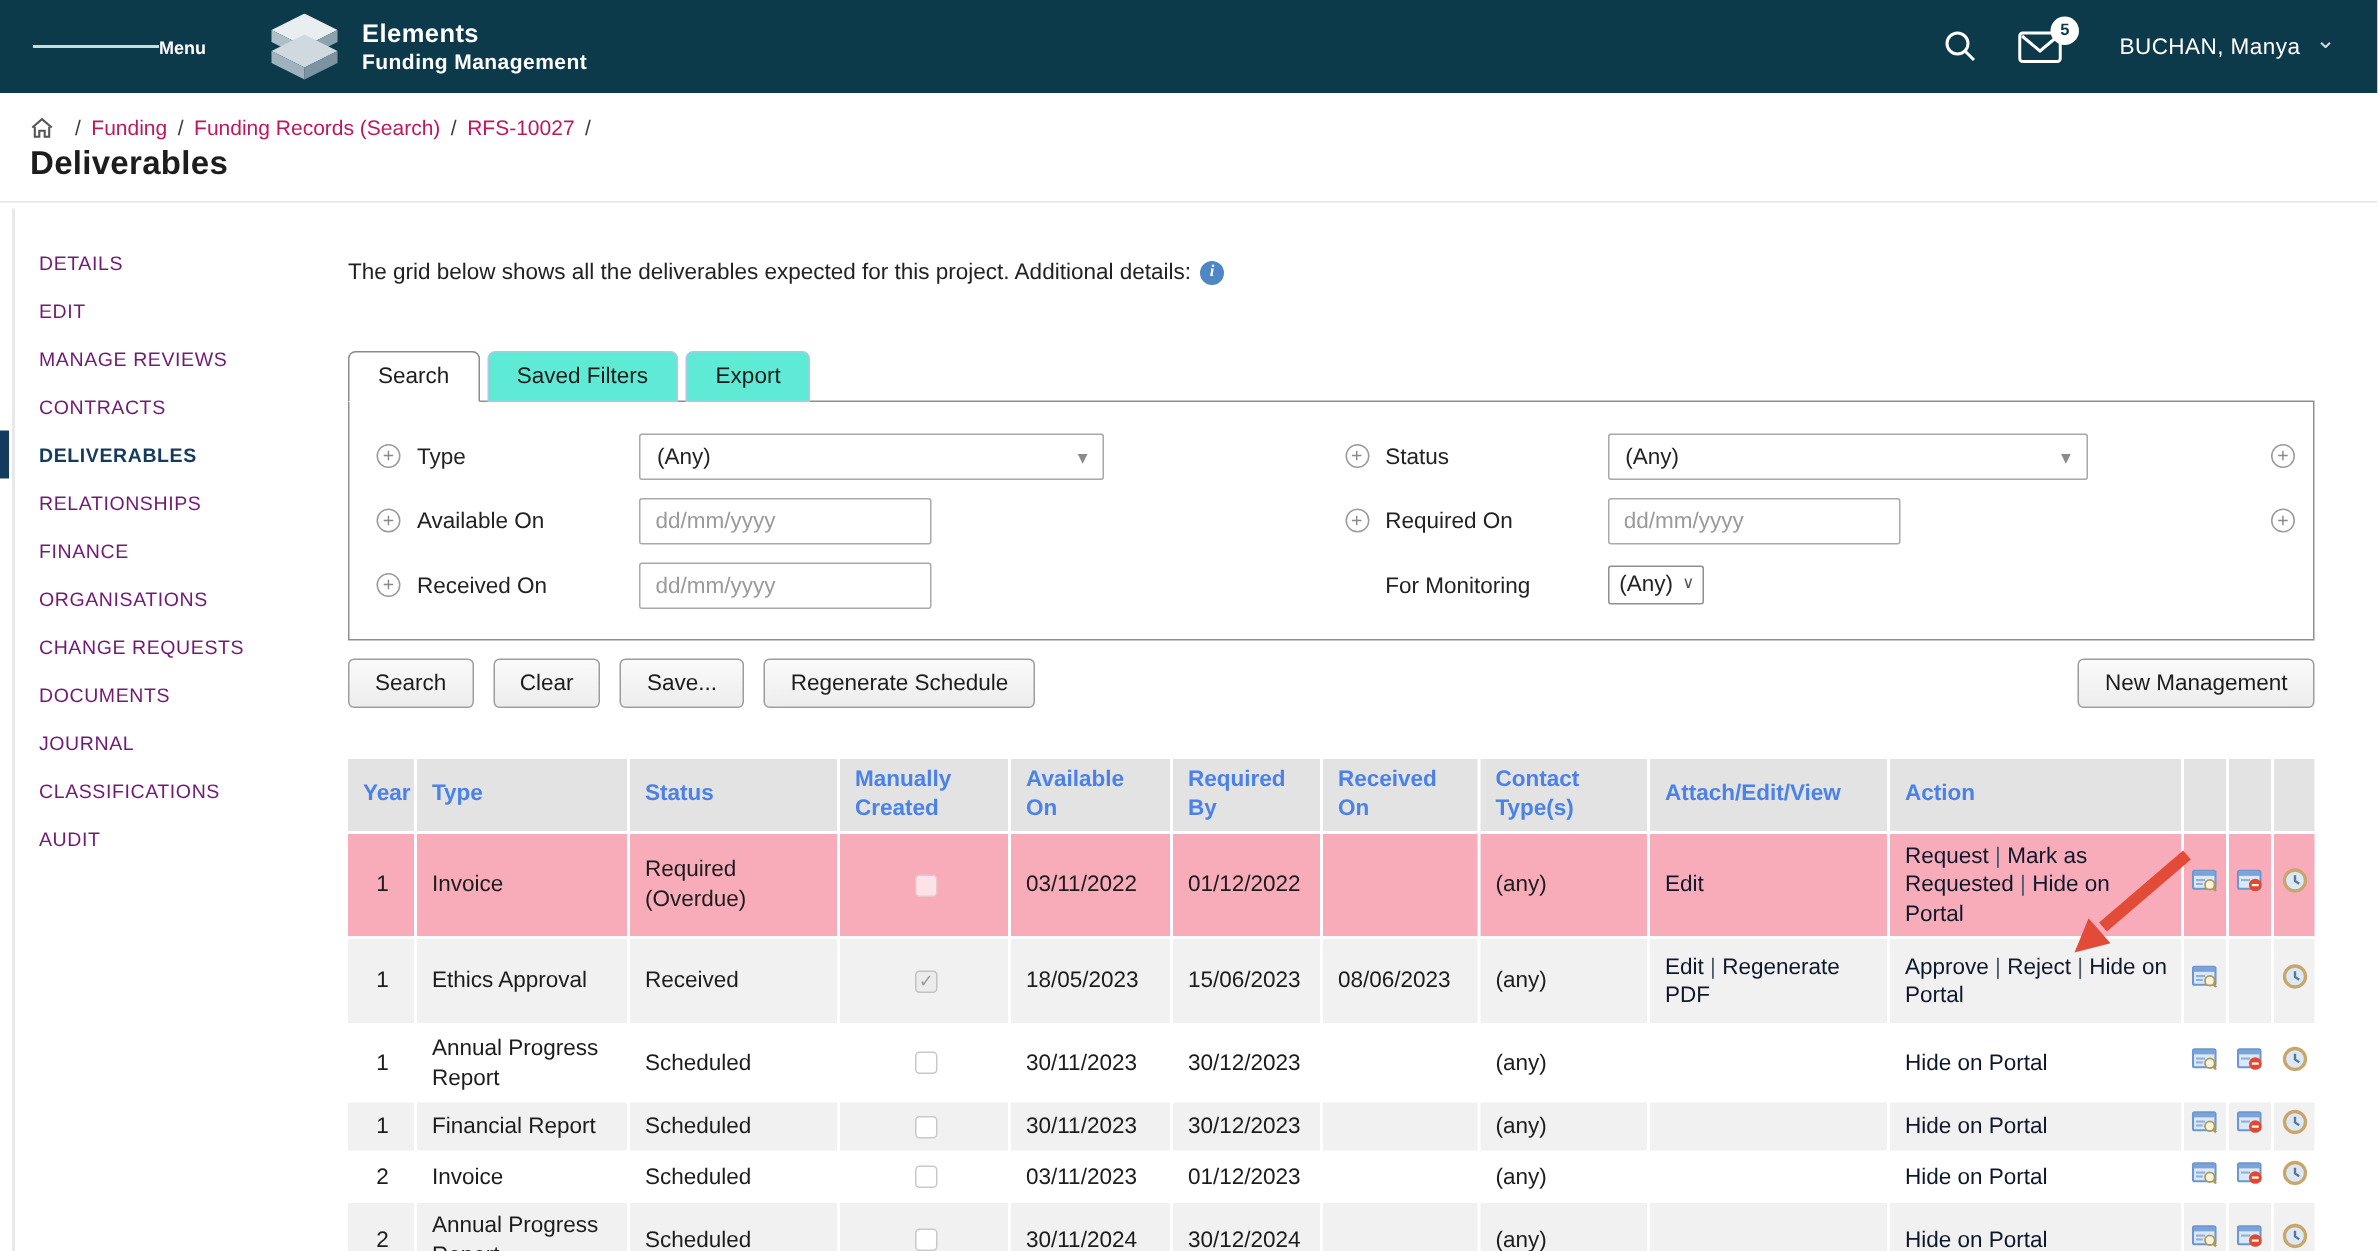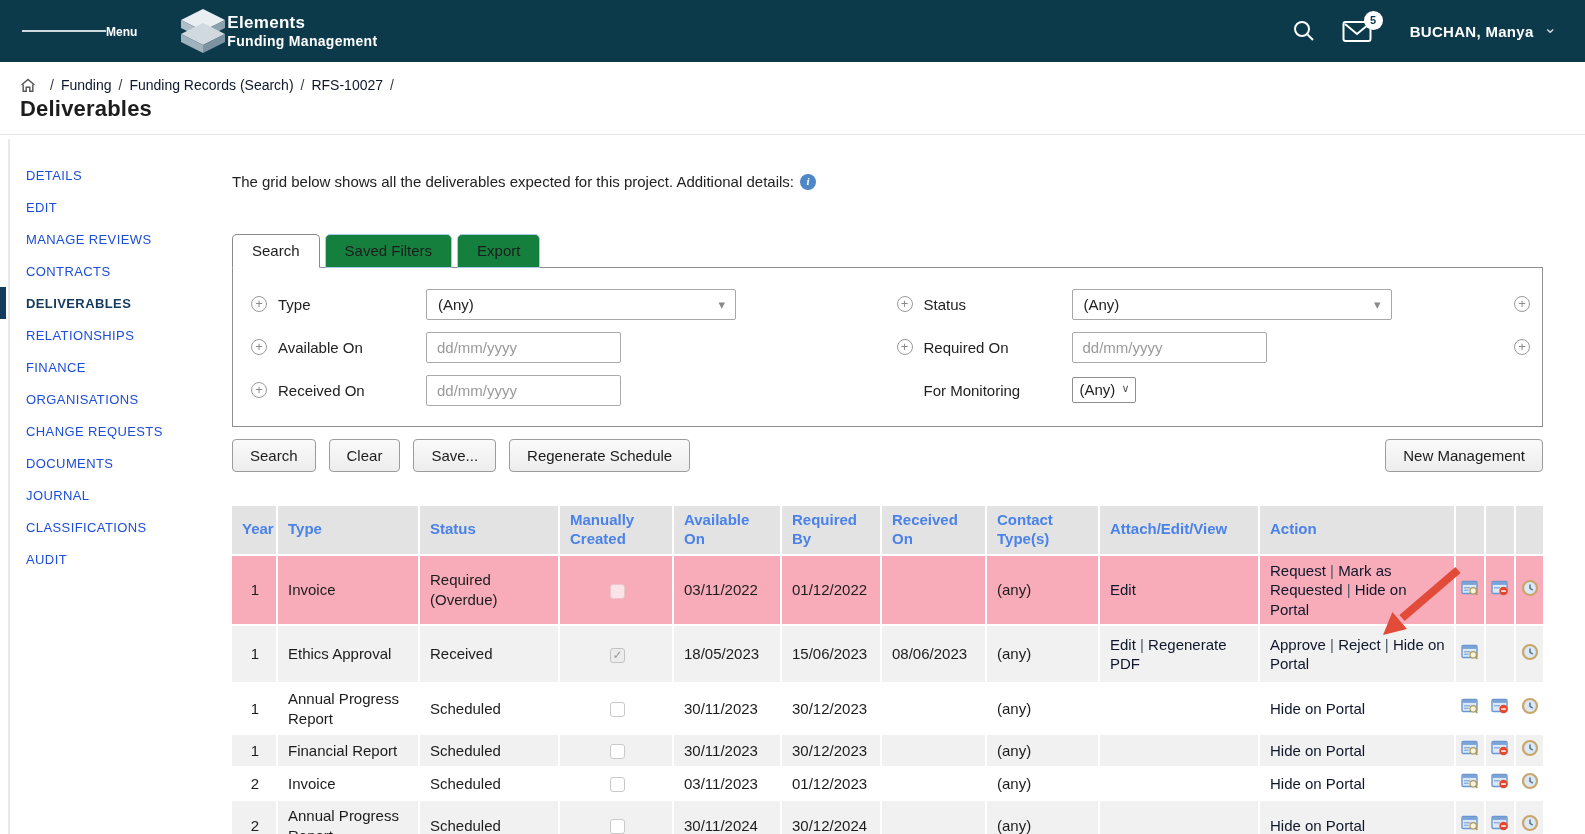--- a/index.html
+++ b/index.html
@@ -6,62 +6,62 @@
   html,body { width:1585px; height:834px; overflow:hidden; background:#fff;
               font-family:"Liberation Sans", sans-serif; }
 
   
   .topbar { height:62px; background:#0d3a4b; display:flex; align-items:center; position:relative; }
   .menu-btn { margin-left:22px; display:flex; flex-direction:row; align-items:center; cursor:pointer; }
   .menu-btn .bar { width:28px; height:2px; background:#cfd9de; margin:2.5px 0; }
   .menu-btn .menu-label { color:#fff; font-size:12px; font-weight:bold; margin-top:2px; }
   .brand { display:flex; align-items:center; margin-left:42px; }
   .brand svg { display:block; }
-  .brand-text { color:#fff; line-height:1.15; }
+  .brand-text { margin-left:14px; color:#fff; line-height:1.15; }
   .brand-line1 { font-size:17px; font-weight:600; letter-spacing:.3px; }
   .brand-line2 { font-size:14px; font-weight:600; letter-spacing:.3px; }
   .topbar-right { margin-left:auto; display:flex; align-items:center; margin-right:28px; }
   .search-btn { margin-right:26px; cursor:pointer; display:flex; }
   .mail-btn { position:relative; margin-right:38px; cursor:pointer; display:flex; }
   .mail-badge { position:absolute; top:-9px; right:-11px; width:19px; height:19px; border-radius:50%;
                 background:#fff; color:#0d3a4b; font-size:11px; font-weight:bold;
                 display:flex; align-items:center; justify-content:center; }
   .user-menu { display:flex; align-items:center; cursor:pointer; }
-  .user-name { color:#fff; font-size:15px; font-weight:bold; letter-spacing:.3px;text-align:center; }
+  .user-name { color:#fff; font-size:15px; font-weight:normal; letter-spacing:.3px;text-align:center; }
   .user-caret { color:#cfd9de; font-size:11px; margin-left:10px; }
   .user-caret::before { content:"\2304"; font-size:16px; line-height:8px; display:block; margin-top:-6px; }
 
   
   .crumb-bar { padding:15px 0 12px 20px; border-bottom:1px solid #e4e4e4; }
   .crumb-line { display:flex; align-items:center; font-size:14px; color:#3c3c3c; }
   .crumb-line svg { margin-right:7px; }
-  .crumb-item { color:#0f172a; cursor:pointer; }
+  .crumb-item { color:#be185d; cursor:pointer; }
   .crumb-sep { margin:0 7px; color:#3c3c3c; }
   .page-title { font-size:22px; font-weight:bold; color:#1d1d1d; margin-top:3px; letter-spacing:.2px; }
 
   
   .layout { display:flex; min-height:696px; }
   .sidebar { width:232px; padding-top:24px; position:relative; flex-shrink:0; }
   .sidebar::before { content:""; position:absolute; left:8px; top:4px; bottom:0; width:2px; background:#e9e9e9; }
-  .nav-item { padding:8.5px 0 8.5px 26px; font-size:13px; color:#1d4ed8; letter-spacing:.4px; cursor:pointer; }
+  .nav-item { padding:8.5px 0 8.5px 26px; font-size:13px; color:#701a75; letter-spacing:.4px; cursor:pointer; }
   .nav-item.active { font-weight:bold; color:#143a5e; border-left:6px solid #143a5e; padding-left:20px; }
 
   .content { flex:1; padding:38px 48px 0 0; }
 
   .intro { font-size:15px; color:#222; display:flex; align-items:center; }
   .info-icon { display:inline-block; width:16px; height:16px; border-radius:50%; background:#4f86c6;
                margin-left:6px; position:relative; cursor:pointer; }
   .info-icon::before { content:"i"; position:absolute; left:0; right:0; top:1px; text-align:center;
                        color:#fff; font-size:11px; font-family:"Liberation Serif",serif; font-style:italic; font-weight:bold; }
 
   
   .tabs { margin-top:44px; display:flex; position:relative; z-index:2; margin-bottom:-1px; }
   .tab { padding:7px 19px 8px; font-size:15px; color:#1c1c1c; border-radius:5px 5px 0 0; margin-right:5px; cursor:pointer; }
   .tab.active { background:#fff; border:1px solid #8a8a8a; border-bottom:1px solid #fff; }
-  .tab.inactive { background:#15803d; border:1px solid #abc9e9; }
+  .tab.inactive { background:#5eead4; border:1px solid #abc9e9; }
 
   
   .filter-panel { border:1px solid #8f8f8f; padding:19px 0 19px 18px; position:relative; display:flex; }
   .fcol { width:50%; display:flex; flex-direction:column; gap:9px; }
   .frow { display:flex; align-items:center; height:34px; }
   .plus-icon { width:16px; height:16px; border:1.5px solid #9a9a9a; border-radius:50%; position:relative;
                flex-shrink:0; cursor:pointer; }
   .plus-icon::before { content:"+"; position:absolute; left:0; right:0; top:-1.5px; text-align:center;
                        color:#8a8a8a; font-size:13px; }
   .plus-icon.hidden { visibility:hidden; }

